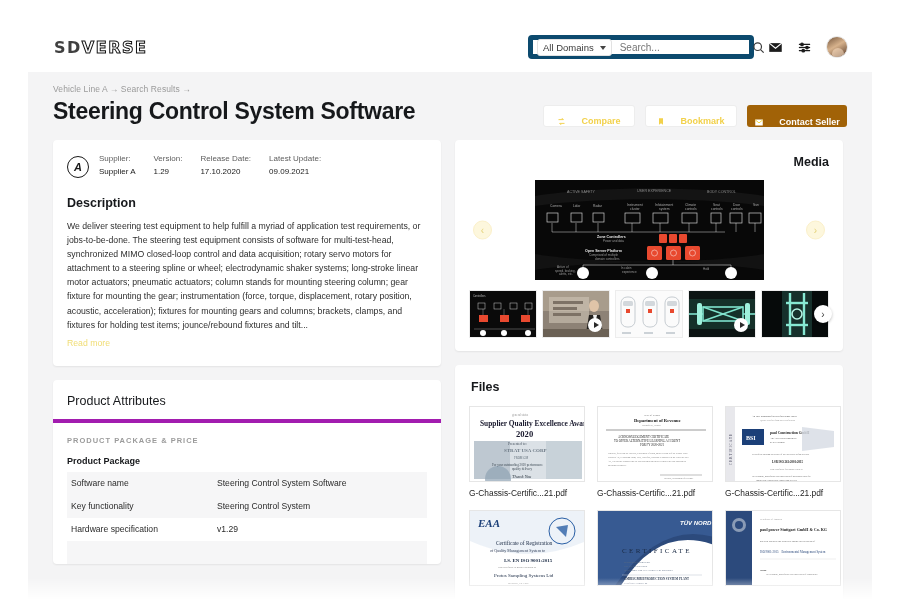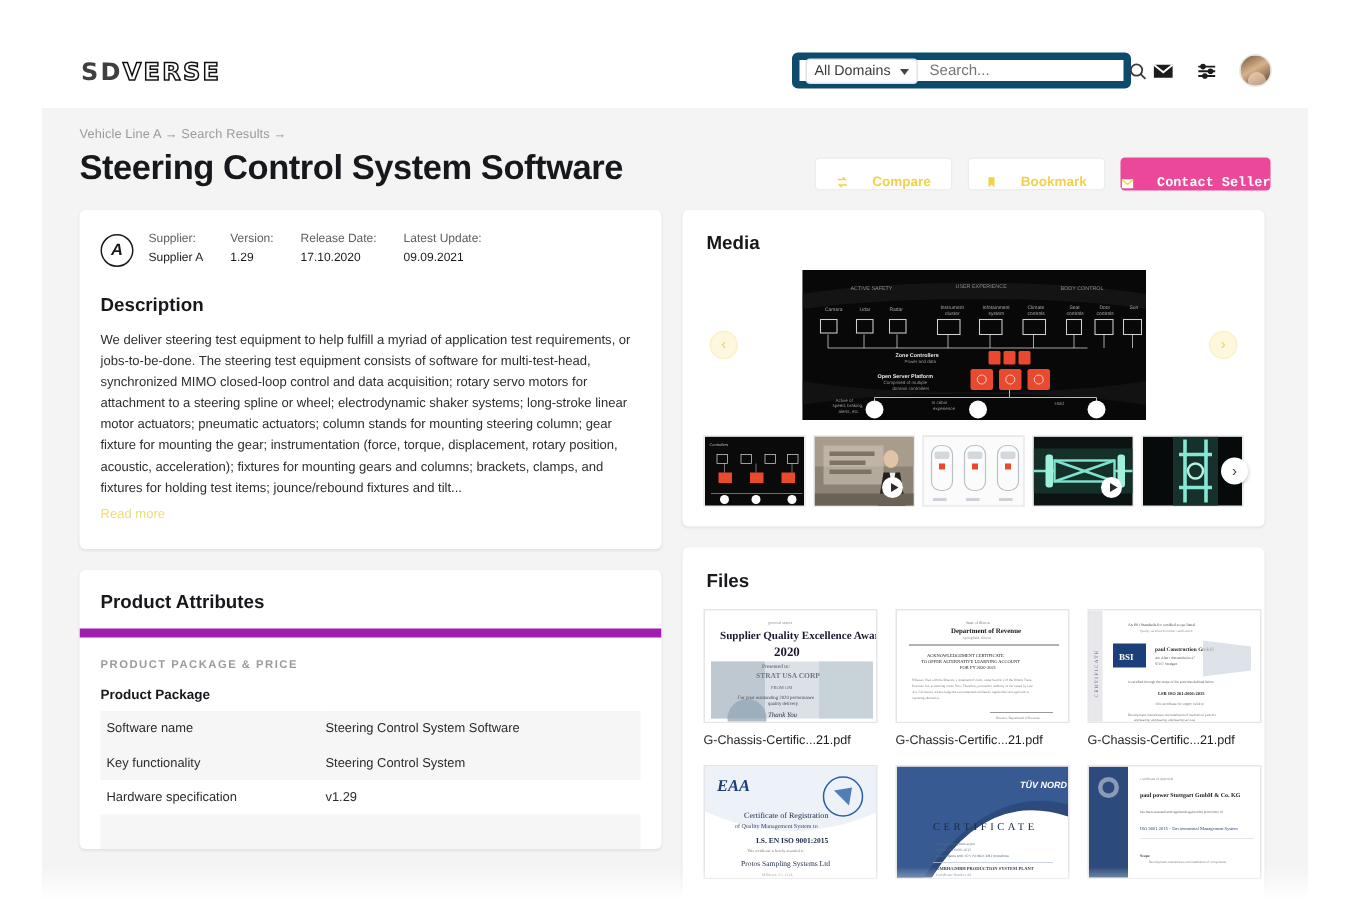--- a/index.html
+++ b/index.html
@@ -121,21 +121,21 @@
     height: 22px; border-radius: 3px;
     display: flex; align-items: flex-end; justify-content: center; gap: 15px;
     font-size: 9px; font-weight: 600;
     cursor: pointer; white-space: nowrap;
   }
   .btn-outline {
     background: #ffffff; color: #f2d14b;
     border: 1px solid #ededed; width: 92px;
   }
   .btn-primary {
-    background: #ec4899; color: #ffffff; border: none; width: 100px; font-family: Liberation Mono, monospace;
+    background: #a16207; color: #ffffff; border: none; width: 100px;
   }
 
   
   .cols { display: flex; gap: 14px; margin-top: 13px; }
   .col-left { width: 388px; flex: none; }
   .col-right { width: 388px; flex: none; }
   .card {
     background: #ffffff; border-radius: 4px;
     box-shadow: 0 1px 2px rgba(0,0,0,.07);
   }
@@ -163,39 +163,39 @@
     text-align: left;
   }
   .readmore {
     font-size: 8.7px; color: #f0dd74; cursor: pointer; margin-top: 1px; display: inline-block;
   }
 
   
   .attr-card { margin-top: 14px; overflow: hidden; }
   .attr-head {
     padding: 14px 16px 11px 14px;
-    font-size: 12.5px; font-weight: 700; color: #16181b;
-    border-bottom: 6px solid #a21caf;
+    font-size: 12.5px; font-weight: 400; color: #16181b;
+    border-bottom: 4px solid #a21caf;
   }
   .attr-body { padding: 13px 14px 0 14px; }
   .attr-group {
     font-size: 7.5px; letter-spacing: 1px; color: #9b9b9b; font-weight: 600;
     margin-bottom: 11px;
   }
   .attr-sub { font-size: 9px; font-weight: 700; color: #16181b; margin-bottom: 6px; }
   .attr-table { width: 100%; border-collapse: collapse; }
   .attr-table tr { height: 23px; }
   .attr-table tr.alt { background: #f6f6f7; }
   .attr-table td {
     font-size: 8.6px; color: #2b2b2b; padding-left: 4px; vertical-align: middle;
   }
   .attr-table td.val { padding-left: 0; }
 
   
-  .media-card { padding: 13px 14px 13px 14px; }
+  .media-card { padding: 13px 14px 13px 14px; text-align: right; }
   .media-stage {
     position: relative; margin-top: 11px;
     height: 100px; display: flex; align-items: center; justify-content: center;
   }
   .media-main {
     width: 229px; height: 100px; background: #070707;
     position: relative; overflow: hidden;
   }
   .arrow {
     position: absolute; top: 50%; transform: translateY(-50%);

